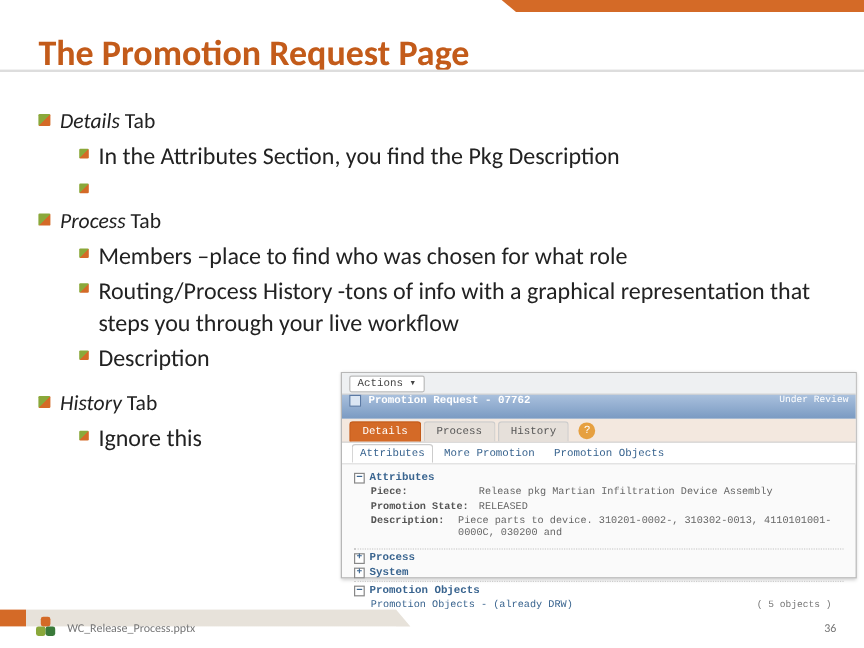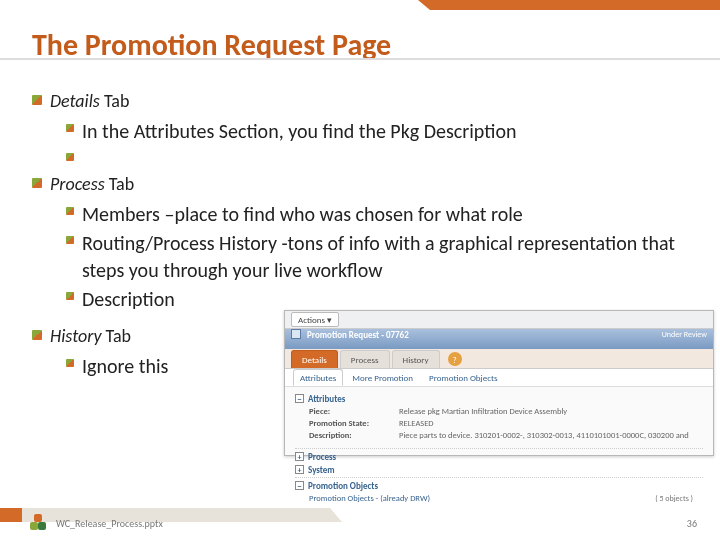--- a/index.html
+++ b/index.html
@@ -23,23 +23,24 @@
   .h2 { font-size:18px; color:#222; margin-top:12px; display:flex; align-items:flex-start; gap:8px; }
   .h2 .em { font-style:italic; }
   .sub { margin-left:34px; margin-top:6px; }
   .sub .li { font-size:20px; color:#222; display:flex; gap:8px; line-height:1.35; margin-bottom:2px; }
 
   .bullet { width:10px; height:10px; flex:0 0 10px; margin-top:5px; background:linear-gradient(135deg,#8aa83a 50%,#d46a27 50%); border-radius:1px; }
   .bullet.sm { width:8px; height:8px; flex:0 0 8px; margin-top:6px; }
 
   
   .app {
-    position:absolute; right:6px; top:310px; width:430px; height:146px;
+    position:absolute; right:6px; top:310px; width:430px; height:172px;
     border:1px solid #b7b7b7; background:#fafafa; font-size:9px; color:#444;
     box-shadow:0 1px 3px rgba(0,0,0,.2);
+    font-family:Liberation Mono, monospace;
   }
   .app-header { height:20px; background:linear-gradient(#a9c0dd,#7a9ac2); display:flex; align-items:flex-start; color:#fff; padding:0 6px; gap:6px; }
   .app-header .ico { width:10px; height:10px; background:#dbe6f3; border:1px solid #5b7aa5; }
   .app-header .title-text { font-weight:bold; }
   .app-header .right { margin-left:auto; font-size:8px; }
   .actions-bar { height:18px; background:#eef0f2; border-bottom:1px solid #ccc; display:flex; align-items:center; padding:0 6px; gap:4px; }
   .actions-btn { border:1px solid #bbb; background:#fff; padding:1px 6px; border-radius:2px; font-size:9px; }
   .tabs { height:20px; background:#f3e8df; border-bottom:1px solid #ccc; display:flex; align-items:flex-end; padding-left:6px; gap:2px; }
   .tab { padding:3px 10px; font-size:9px; border:1px solid #ccc; border-bottom:none; background:#e6e0da; color:#555; border-radius:3px 3px 0 0; }
   .tab.active { background:#d46a27; color:#fff; border-color:#c35b1a; }

